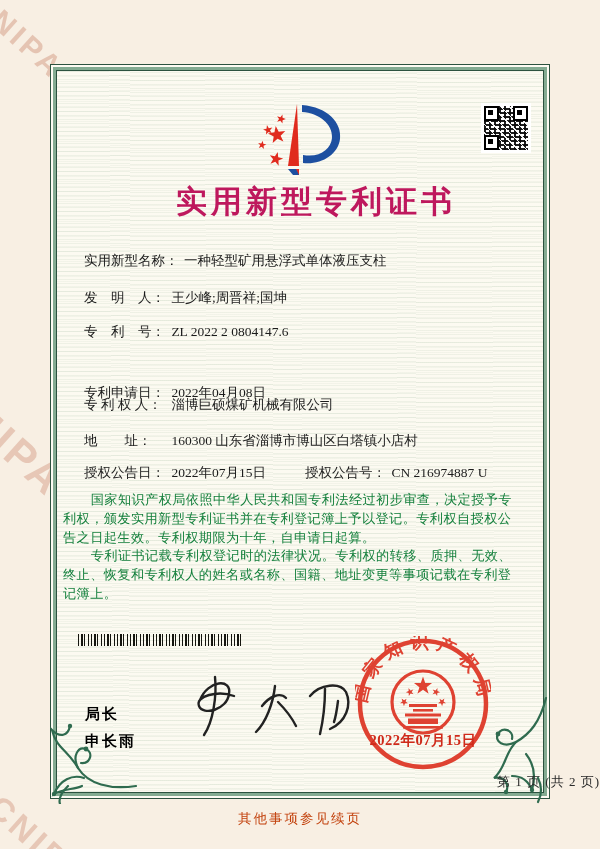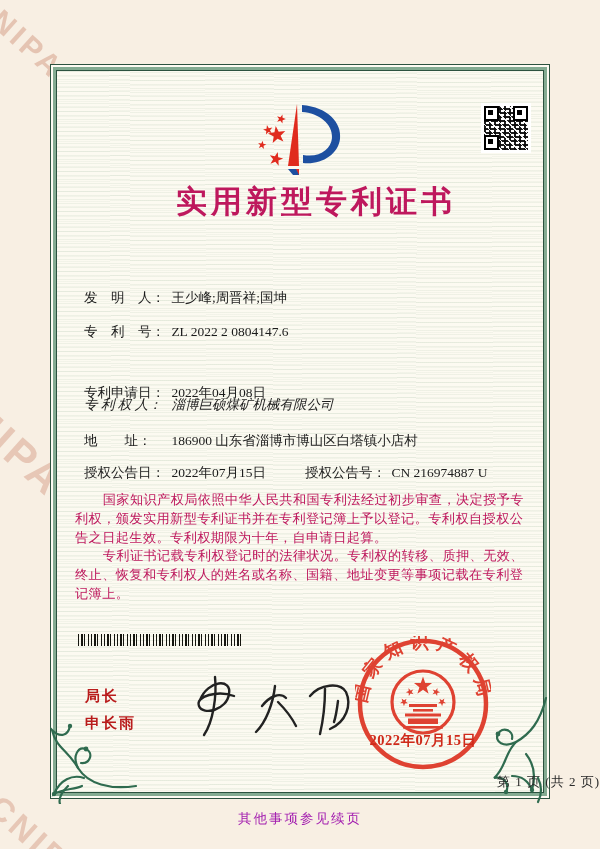--- a/index.html
+++ b/index.html
@@ -38,41 +38,41 @@
   .finder{position:absolute;width:11px;height:11px;border:2px solid #000;background:#fff;}
   .finder::after{content:"";position:absolute;left:2px;top:2px;width:5px;height:5px;background:#000;}
   .f-tl{left:0;top:0}.f-tr{right:0;top:0}.f-bl{left:0;bottom:0}
   .title{position:absolute;left:16px;top:181px;width:600px;text-align:center;
     font-size:31px;font-weight:bold;letter-spacing:4px;color:#be185d;}
   
   .field-row{position:absolute;left:84px;font-size:13.5px;white-space:nowrap;}
   .field-label{display:inline-block;min-width:82px;}
   .field-value{margin-left:2px;}
   
-  .body-text{position:absolute;left:75px;top:491px;width:452px;
-    font-size:13.2px;line-height:18.8px;letter-spacing:0.4px;color:#be185d;}
+  .body-text{position:absolute;left:63px;top:491px;width:452px;
+    font-size:13.2px;line-height:18.8px;letter-spacing:0.4px;color:#15803d;}
   .body-text p{margin:0;text-indent:2.1em;}
   
   .barcode{position:absolute;left:78px;top:634px;width:164px;height:12px;
     background:
       repeating-linear-gradient(90deg, #15150f 0 1px, rgba(0,0,0,0) 1px 3px, #15150f 3px 5px, rgba(0,0,0,0) 5px 6px, #15150f 6px 7px, rgba(0,0,0,0) 7px 10px, #15150f 10px 11px, rgba(0,0,0,0) 11px 13px);}
   
-  .officer{position:absolute;left:85px;top:687px;
-    font-family:"Liberation Sans", sans-serif;font-weight:bold;font-size:15px;color:#b91c1c;}
+  .officer{position:absolute;left:85px;top:705px;
+    font-family:"Liberation Sans", sans-serif;font-weight:bold;font-size:15px;color:#000000;}
   .officer div{margin-bottom:8px;letter-spacing:2px;}
   .signature{position:absolute;left:178px;top:672px;}
   
   .seal{position:absolute;left:355px;top:636px;width:136px;height:136px;opacity:0.92;}
   .seal-date{position:absolute;left:352px;top:731px;width:142px;text-align:center;
     color:#cf2a1a;font-weight:bold;font-size:14.5px;letter-spacing:0.5px;}
   
   .page-info{position:absolute;left:0;top:773px;width:600px;text-align:right;
     font-size:13px;letter-spacing:1px;color:#2a2a2a;}
   .continuation{position:absolute;left:0;top:810px;width:600px;text-align:center;
-    font-size:13.5px;letter-spacing:2px;color:#a21caf;}
+    font-size:13.5px;letter-spacing:2px;color:#c2410c;}
   .flourish{position:absolute;pointer-events:none;}
 </style>
 </head>
 <body>
 
 <div class="page">
 
   <span class="watermark" style="left:-12px;top:-14px;font-size:30px;color:rgba(214,160,138,0.55);">CNIPA</span>
   <span class="watermark" style="left:152px;top:108px;font-size:32px;color:rgba(219,186,170,0.30);">CNIPA</span>
   <span class="watermark" style="left:366px;top:234px;font-size:33px;color:rgba(206,196,180,0.45);">CNIPA</span>
@@ -134,39 +134,43 @@
   <div class="qr">
     <div class="qr-body">
       <div class="finder f-tl"></div>
         <div class="finder f-tr"></div>
         <div class="finder f-bl"></div>
     </div>
   </div>
 
   <div class="title">实用新型专利证书</div>
 
+  <div class="field-row" style="top:252px;">
+    <span class="field-label">实用新型名称：</span>
+    <span class="field-value">一种轻型矿用悬浮式单体液压支柱</span>
+  </div>
   <div class="field-row" style="top:289px;">
     <span class="field-label">发　明　人：</span>
     <span class="field-value">王少峰;周晋祥;国坤</span>
   </div>
   <div class="field-row" style="top:323px;">
     <span class="field-label">专　利　号：</span>
     <span class="field-value">ZL 2022 2 0804147.6</span>
   </div>
   <div class="field-row" style="top:360px;margin-top:24px;">
     <span class="field-label">专利申请日：</span>
     <span class="field-value">2022年04月08日</span>
   </div>
-  <div class="field-row" style="top:396px;font-style:italic;">
+  <div class="field-row" style="top:396px;">
     <span class="field-label">专 利 权 人：</span>
     <span class="field-value">淄博巨硕煤矿机械有限公司</span>
   </div>
   <div class="field-row" style="top:432px;">
     <span class="field-label">地　　址：</span>
-    <span class="field-value">186900 山东省淄博市博山区白塔镇小店村</span>
+    <span class="field-value">160300 山东省淄博市博山区白塔镇小店村</span>
   </div>
   <div class="field-row" style="top:464px;">
     <span class="field-label">授权公告日：</span>
     <span class="field-value">2022年07月15日</span>
   </div>
   <div class="field-row" style="top:464px;left:305px;">
     <span class="field-label" style="min-width:78px;">授权公告号：</span>
     <span class="field-value">CN 216974887 U</span>
   </div>
 

